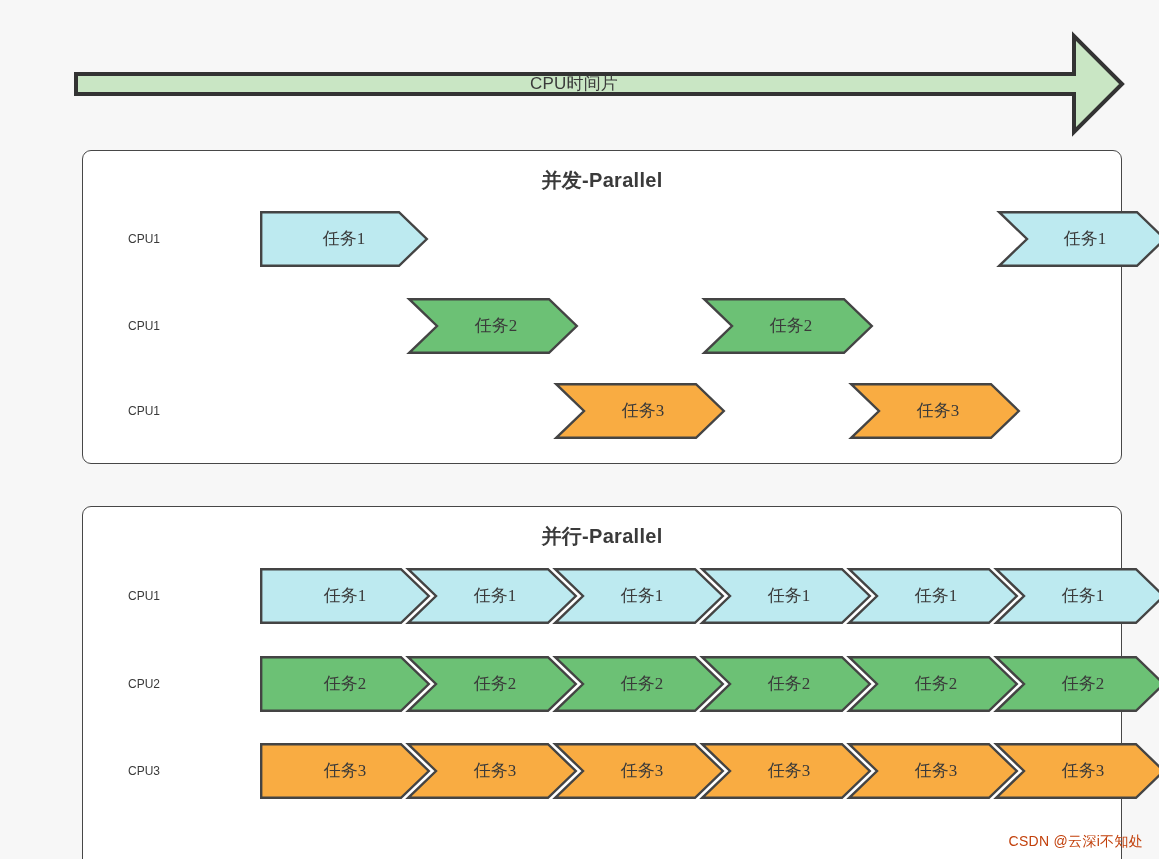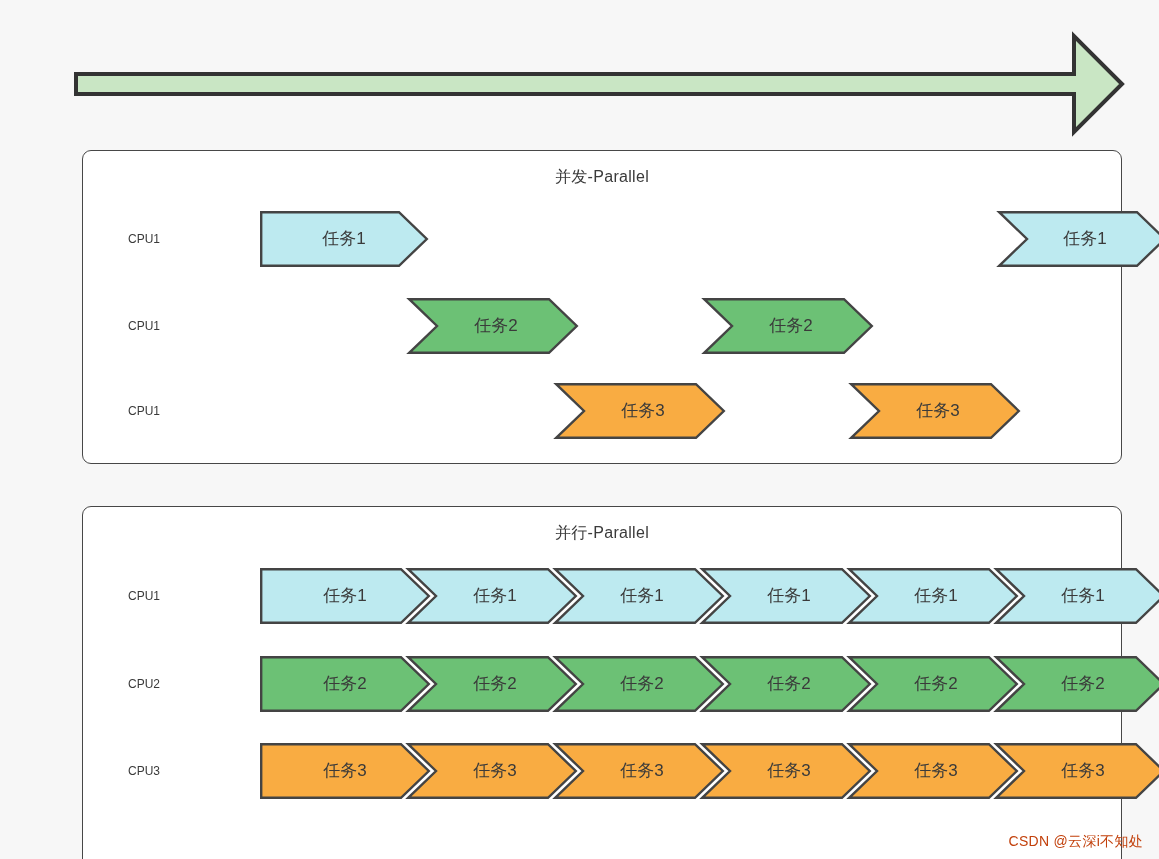--- a/index.html
+++ b/index.html
@@ -66,22 +66,22 @@
     top: 506px;
     width: 1040px;
     height: 382px;
   }
   .panel-title {
     position: absolute;
     left: 0;
     top: 16px;
     width: 100%;
     text-align: center;
-    font-size: 16px;
-    font-weight: normal;
+    font-size: 20px;
+    font-weight: bold;
     color: #3a3a3a;
     letter-spacing: 0.3px;
   }
 
   
   .row {
     position: absolute;
     left: 0;
     width: 100%;
     height: 56px;
@@ -121,20 +121,21 @@
     position: absolute;
     left: 0; top: 0;
     width: 100%;
     height: 56px;
     line-height: 56px;
     text-align: center;
     font-size: 17px;
     color: #3a3a3a;
     pointer-events: none;
     text-indent: 6px;
+    font-family: Liberation Serif, serif;
   }
   .chev-text.flat-left { text-indent: 0px; }
 
   
   .watermark {
     position: absolute;
     right: 16px;
     bottom: 8px;
     font-size: 14px;
     color: #c2410c;
@@ -144,20 +145,21 @@
 </head>
 <body>
 
 <div class="stage">
 
   <div class="timeline-arrow">
     <svg viewBox="0 0 1052 112" preserveAspectRatio="none">
       <polygon points="2,46 1000,46 1000,8 1048,56 1000,104 1000,66 2,66" fill="#c9e6c4" stroke="#333333" stroke-width="4" stroke-linejoin="miter"></polygon>
     </svg>
   </div>
+  <div class="timeline-label">CPU时间片</div>
 
   <div class="panel" id="panel-concurrent">
     <div class="panel-title">并发-Parallel</div>
 
     <div class="row" style="top:60px">
       <div class="row-label">CPU1</div>
       <div class="track">
         <div class="chev" style="left:82px;width:168px">
           <svg viewBox="0 0 168 56" preserveAspectRatio="none">
             <polygon points="1.2,1.2 139,1.2 166.8,28 139,54.8 1.2,54.8" fill="#bdeaf0" stroke="#444444" stroke-width="2.4" stroke-linejoin="miter"></polygon>

